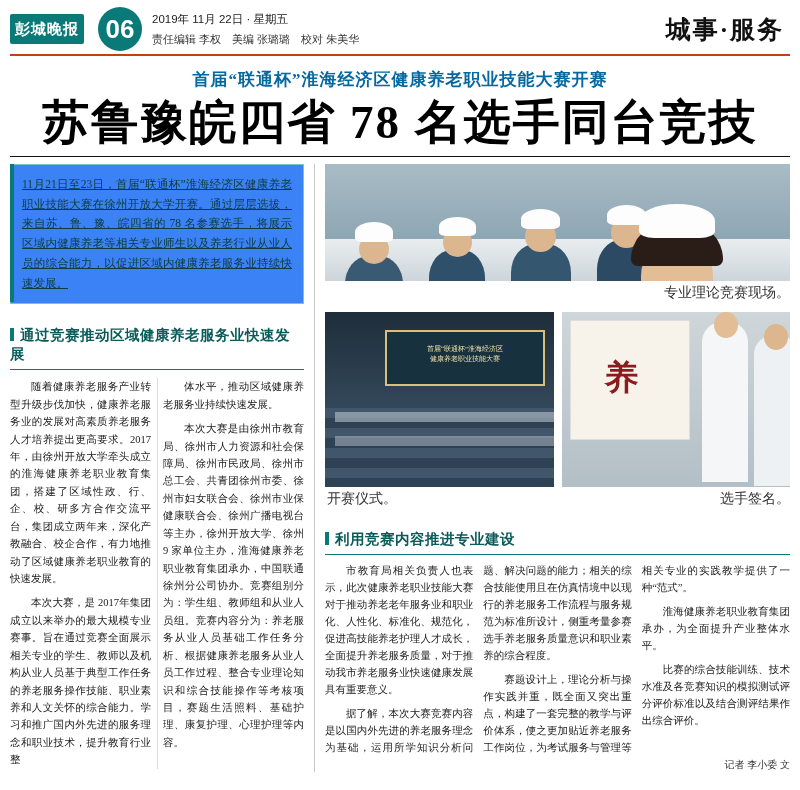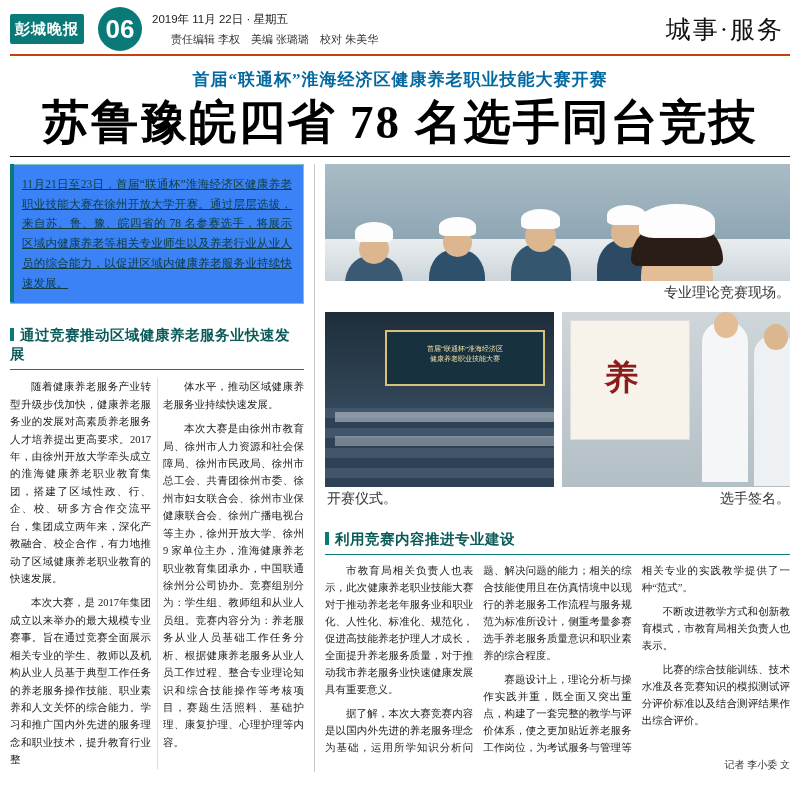--- a/index.html
+++ b/index.html
@@ -62,26 +62,25 @@
   .masthead-date {
     font-size: 11.5px;
     color: #222;
     font-family: "Liberation Sans", sans-serif;
   }
   .masthead-credits {
     font-size: 11px;
     color: #333;
     font-family: "Liberation Sans", sans-serif;
     margin-top: 3px;
-    margin-left: 19px;
   }
   .masthead-section {
     margin-left: auto;
     font-size: 25px;
-    font-weight: normal;
+    font-weight: bold;
     letter-spacing: 2px;
     color: #111;
     padding-right: 6px;
   }
 
   
   .kicker {
     text-align: center;
     font-size: 17px;
     font-weight: bold;
@@ -367,20 +366,20 @@
       </div>
 
       <div class="sec-head">
         <span class="sec-head-green-bar"></span><span>利用竞赛内容推进专业建设</span>
       </div>
 
       <div class="threecol">
         <p>市教育局相关负责人也表示，此次健康养老职业技能大赛对于推动养老老年服务业和职业化、人性化、标准化、规范化，促进高技能养老护理人才成长，全面提升养老服务质量，对于推动我市养老服务业快速健康发展具有重要意义。</p>
         <p>据了解，本次大赛竞赛内容是以国内外先进的养老服务理念为基础，运用所学知识分析问题、解决问题的能力；相关的综合技能使用且在仿真情境中以现行的养老服务工作流程与服务规范为标准所设计，侧重考量参赛选手养老服务质量意识和职业素养的综合程度。</p>
         <p>赛题设计上，理论分析与操作实践并重，既全面又突出重点，构建了一套完整的教学与评价体系，使之更加贴近养老服务工作岗位，为考试服务与管理等相关专业的实践教学提供了一种“范式”。</p>
-        <p>不断改进教学方式和创新教育模式，市教育局相关负责人也表示。</p>
+        <p>淮海健康养老职业教育集团承办，为全面提升产业整体水平。</p>
         <p>比赛的综合技能训练、技术水准及各竞赛知识的模拟测试评分评价标准以及结合测评结果作出综合评价。</p>
       </div>
 
       <div class="footer-line">记者 李小委 文</div>
     </div>
   </div>
 </div>
 
 </body></html>

